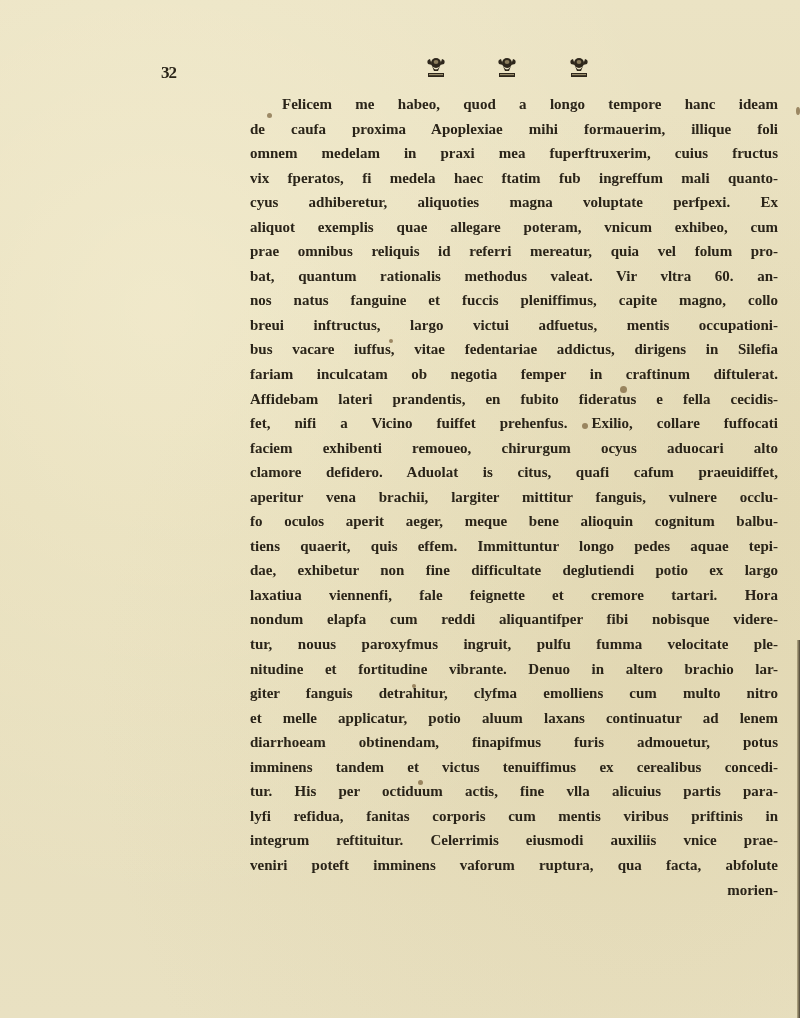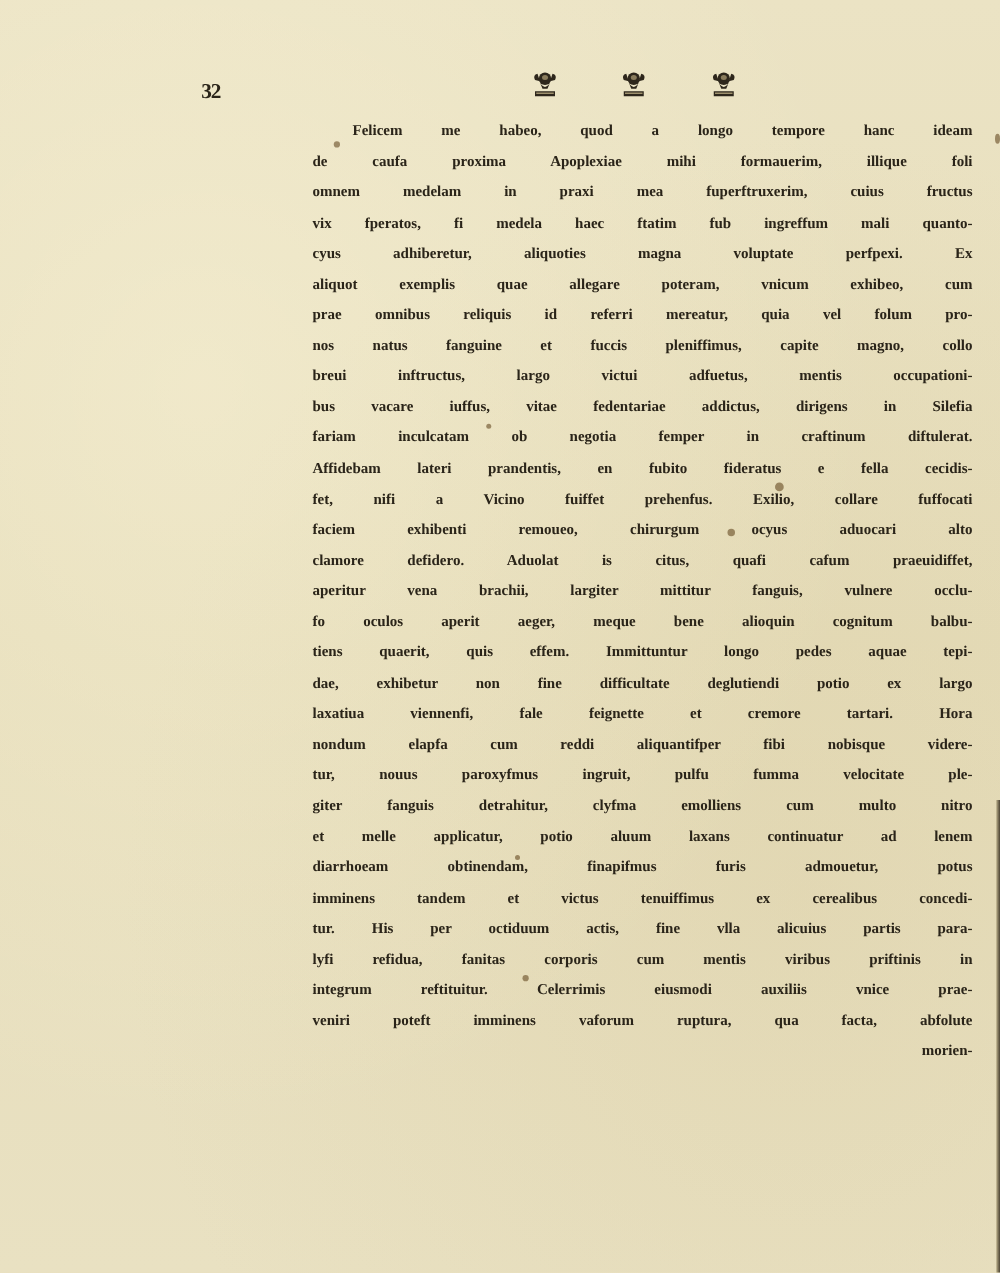--- a/index.html
+++ b/index.html
@@ -54,21 +54,21 @@
     .ornament svg { display: block; }
     .text-block {
       position: absolute;
       left: 250px;
       top: 92px;
       width: 528px;
     }
     .line {
       height: 24.56px;
       line-height: 24.56px;
-      font-size: 12px;
+      font-size: 15px;
       white-space: nowrap;
       text-align: justify;
       text-align-last: justify;
       word-spacing: 0px;
     }
     .line.indent {
       padding-left: 32px;
     }
     .line.last {
       text-align: right;
@@ -125,35 +125,37 @@
   </div>
 
   <div class="text-block">
     <div class="line indent">Felicem me habeo, quod a longo tempore hanc ideam</div>
     <div class="line">de caufa proxima Apoplexiae mihi formauerim, illique foli</div>
     <div class="line">omnem medelam in praxi mea fuperftruxerim, cuius fructus</div>
     <div class="line">vix fperatos, fi medela haec ftatim fub ingreffum mali quanto-</div>
     <div class="line">cyus adhiberetur, aliquoties magna voluptate perfpexi. Ex</div>
     <div class="line">aliquot exemplis quae allegare poteram, vnicum exhibeo, cum</div>
     <div class="line">prae omnibus reliquis id referri mereatur, quia vel folum pro-</div>
+    <div class="line">bat, quantum rationalis methodus valeat. Vir vltra 60. an-</div>
     <div class="line">nos natus fanguine et fuccis pleniffimus, capite magno, collo</div>
     <div class="line">breui inftructus, largo victui adfuetus, mentis occupationi-</div>
     <div class="line">bus vacare iuffus, vitae fedentariae addictus, dirigens in Silefia</div>
     <div class="line">fariam inculcatam ob negotia femper in craftinum diftulerat.</div>
     <div class="line">Affidebam lateri prandentis, en fubito fideratus e fella cecidis-</div>
     <div class="line">fet, nifi a Vicino fuiffet prehenfus. Exilio, collare fuffocati</div>
     <div class="line">faciem exhibenti remoueo, chirurgum ocyus aduocari alto</div>
     <div class="line">clamore defidero. Aduolat is citus, quafi cafum praeuidiffet,</div>
     <div class="line">aperitur vena brachii, largiter mittitur fanguis, vulnere occlu-</div>
     <div class="line">fo oculos aperit aeger, meque bene alioquin cognitum balbu-</div>
     <div class="line">tiens quaerit, quis effem. Immittuntur longo pedes aquae tepi-</div>
     <div class="line">dae, exhibetur non fine difficultate deglutiendi potio ex largo</div>
     <div class="line">laxatiua viennenfi, fale feignette et cremore tartari. Hora</div>
     <div class="line">nondum elapfa cum reddi aliquantifper fibi nobisque videre-</div>
     <div class="line">tur, nouus paroxyfmus ingruit, pulfu fumma velocitate ple-</div>
+    <div class="line">nitudine et fortitudine vibrante. Denuo in altero brachio lar-</div>
     <div class="line">giter fanguis detrahitur, clyfma emolliens cum multo nitro</div>
     <div class="line">et melle applicatur, potio aluum laxans continuatur ad lenem</div>
     <div class="line">diarrhoeam obtinendam, finapifmus furis admouetur, potus</div>
     <div class="line">imminens tandem et victus tenuiffimus ex cerealibus concedi-</div>
     <div class="line">tur. His per octiduum actis, fine vlla alicuius partis para-</div>
     <div class="line">lyfi refidua, fanitas corporis cum mentis viribus priftinis in</div>
     <div class="line">integrum reftituitur. Celerrimis eiusmodi auxiliis vnice prae-</div>
     <div class="line">veniri poteft imminens vaforum ruptura, qua facta, abfolute</div>
     <div class="line last">morien-</div>
   </div>

